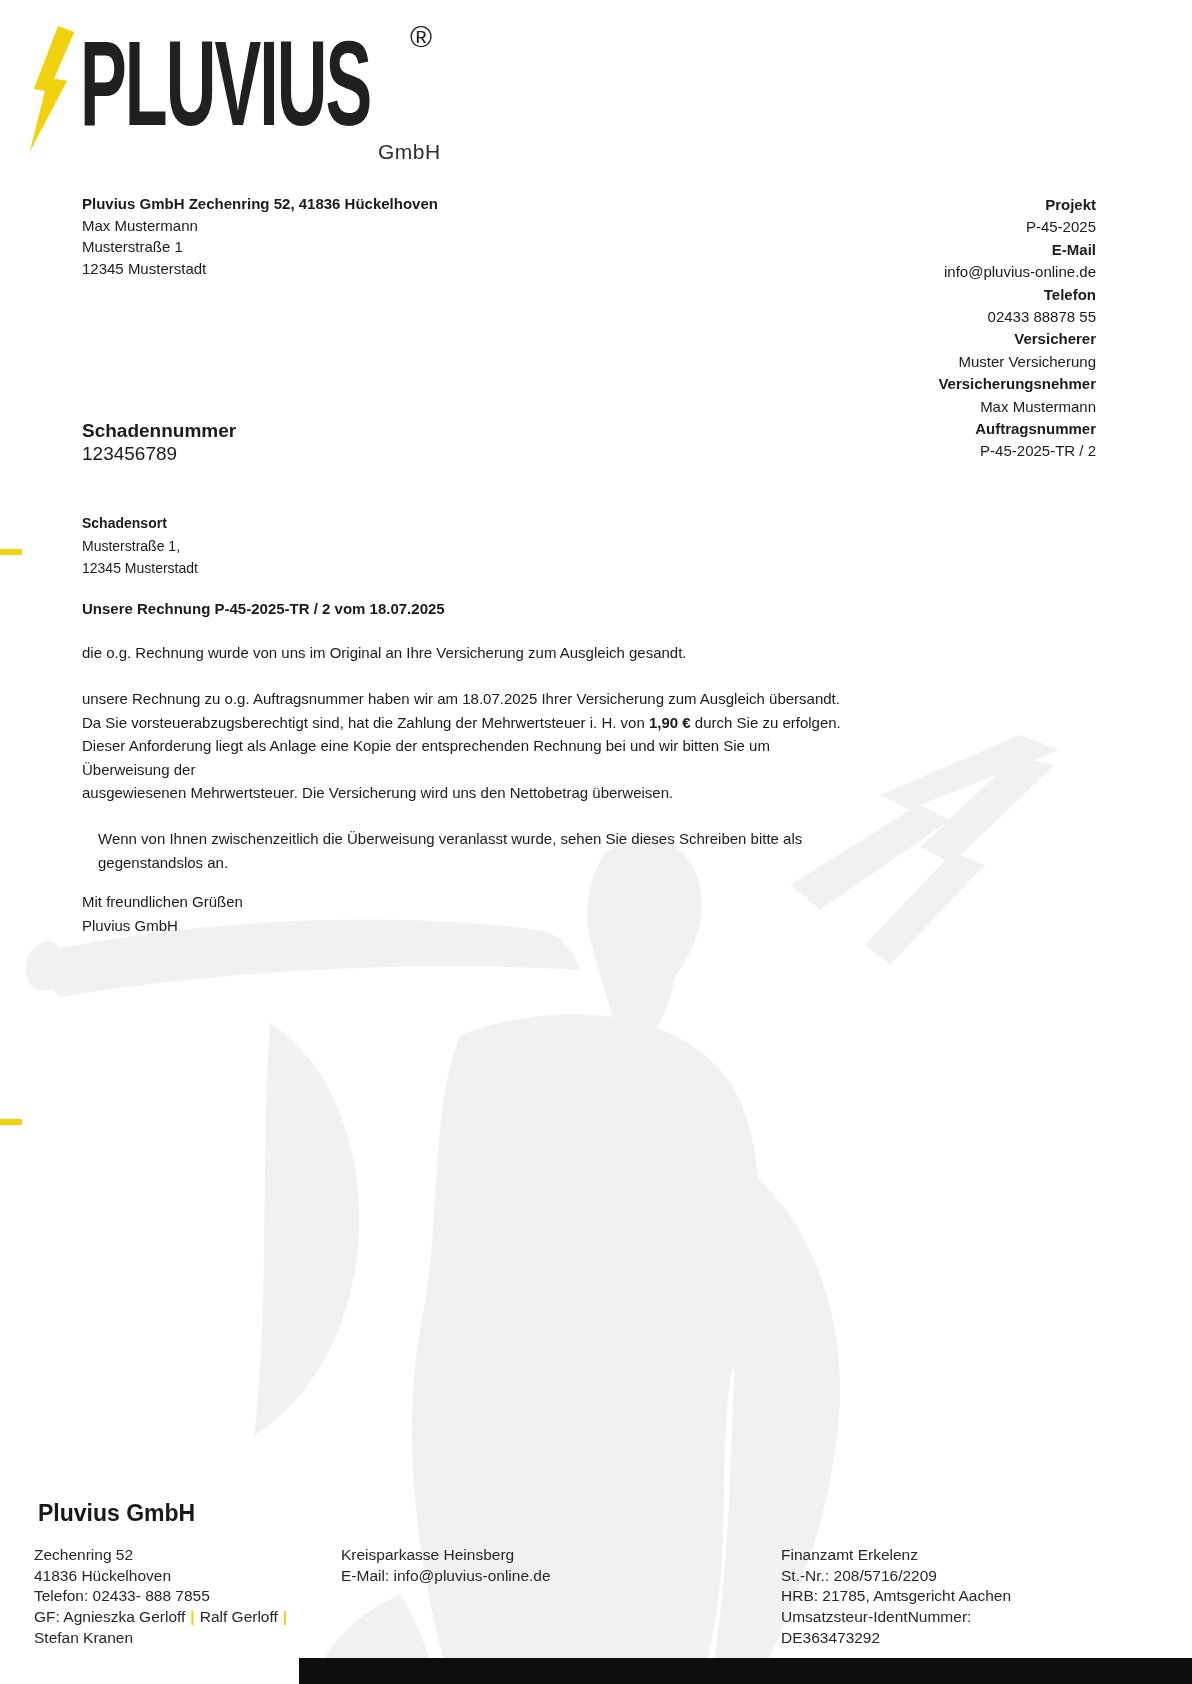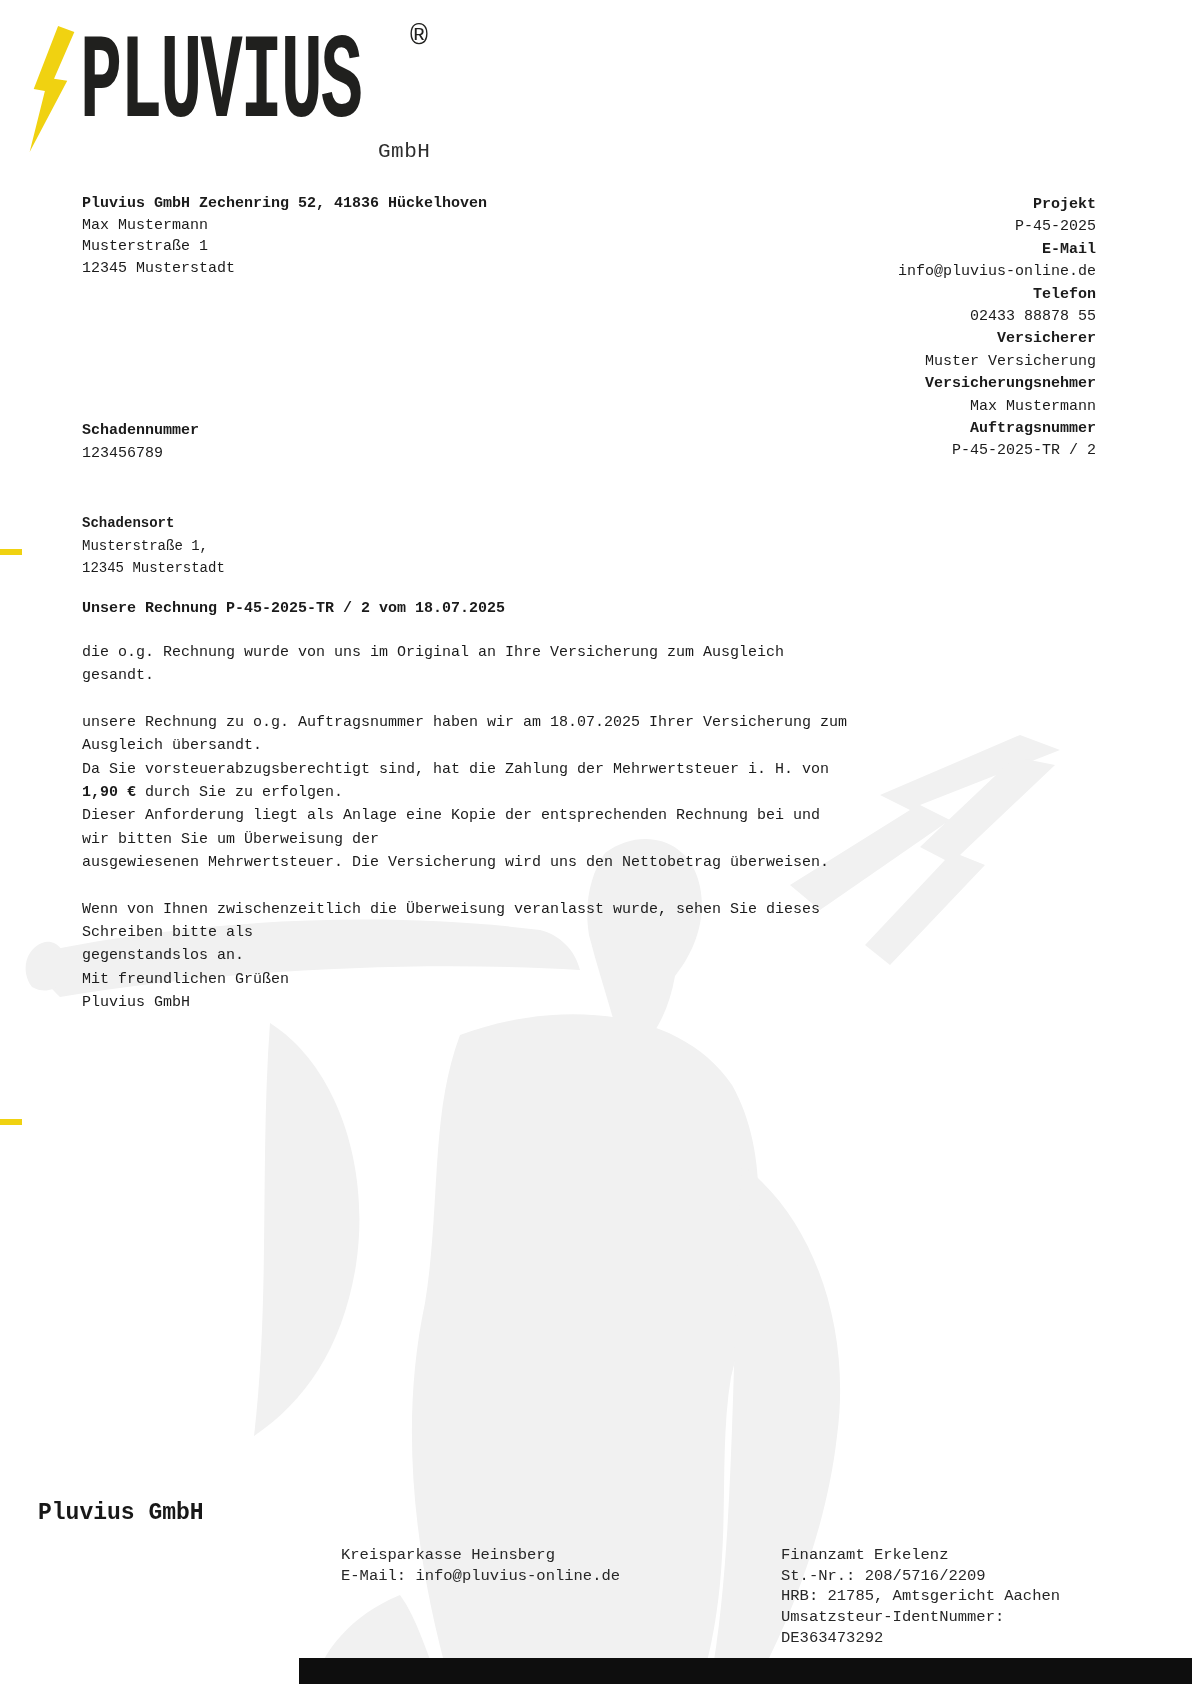--- a/index.html
+++ b/index.html
@@ -15,43 +15,43 @@
     letter-spacing:-4px;transform:scale(0.48,0.82);transform-origin:left top;color:#20201e;
     white-space:nowrap;
   }
   .logo-reg{position:absolute;left:388px;top:14px;font-size:30px;color:#20201e;font-weight:normal;}
   .logo-suffix{position:absolute;left:356px;top:134px;font-size:21px;color:#2e2e2e;letter-spacing:0.5px;}
   
   .addr-block{position:absolute;left:82px;top:193px;font-size:15px;line-height:21.6px;}
   .addr-sender{font-weight:bold;}
   .info-panel{position:absolute;right:96px;top:194px;text-align:right;font-size:15px;line-height:22.4px;}
   .info-label{font-weight:bold;}
-  .claim-number{position:absolute;left:82px;top:420px;font-size:15px;line-height:22.5px;}
+  .claim-number{position:absolute;left:82px;top:420px;font-size:19px;line-height:22.5px;}
   .claim-location{position:absolute;left:82px;top:512px;font-size:14px;line-height:22.5px;}
   .block-label{font-weight:bold;}
   
   .subject{position:absolute;left:82px;top:600px;font-size:15px;font-weight:bold;}
   .body-text{position:absolute;left:82px;top:641px;width:770px;font-size:15px;line-height:23.4px;}
   .body-par{margin:0 0 23px 0;white-space:pre-line;}
-  .no-gap{margin:0;}
+  .no-gap{margin:16px;}
   .amount{font-weight:bold;text-align:right;}
   
   .footer-heading{position:absolute;left:38px;top:1500px;font-size:23px;font-weight:bold;color:#181818;}
   .footer-col{position:absolute;top:1545px;font-size:15.5px;line-height:20.7px;color:#272727;}
   .fcol1{left:34px;width:300px;}
   .fcol2{left:341px;width:420px;}
   .fcol3{left:781px;width:380px;}
   .sep{color:var(--accent,#e3cf1c);margin:0 5px;font-weight:bold;}
   
   .bottom-bar{position:absolute;left:299px;right:0;bottom:0;height:26px;background:var(--bar,#0e0e0e);}
   .fold-mark{position:absolute;left:0;width:22px;height:6px;background:var(--accent,#f0d500);}
   .fold-1{top:549px;}
   .fold-2{top:1119px;}
   .watermark{position:absolute;left:20px;top:735px;width:1080px;height:949px;z-index:0;}
-  .layer{position:absolute;inset:0;z-index:1;font-family:Liberation Mono, monospace;}
+  .layer{position:absolute;inset:0;z-index:1;}
 </style>
 </head>
 <body>
 
 <div class="page">
 
   <svg class="watermark" viewBox="0 0 1080 949" preserveAspectRatio="none" aria-hidden="true">
     <g fill="var(--wm,#f1f1f1)">
       <path d="M1040,15 L900,70 L930,85 L800,175 L770,150 L890,75 L860,60 L1000,0 Z"></path>
       <path d="M1035,30 L940,120 L965,130 L870,230 L845,210 L925,125 L900,112 L995,22 Z"></path>
@@ -118,20 +118,27 @@
 Dieser Anforderung liegt als Anlage eine Kopie der entsprechenden Rechnung bei und wir bitten Sie um Überweisung der
 ausgewiesenen Mehrwertsteuer. Die Versicherung wird uns den Nettobetrag überweisen.</span></p>
       <p class="body-par no-gap">Wenn von Ihnen zwischenzeitlich die Überweisung veranlasst wurde, sehen Sie dieses Schreiben bitte als
 gegenstandslos an.</p>
       <div>Mit freundlichen Grüßen</div>
       <div>Pluvius GmbH</div>
     </div>
 
     <div class="footer-heading">Pluvius GmbH</div>
 
+    <div class="footer-col fcol1">
+      <div>Zechenring 52</div>
+      <div>41836 Hückelhoven</div>
+      <div>Telefon: 02433- 888 7855</div>
+      <div><span>GF: </span><span>Agnieszka Gerloff</span><span class="sep">|</span><span>Ralf Gerloff</span><span class="sep">|</span></div>
+      <div>Stefan Kranen</div>
+    </div>
 
     <div class="footer-col fcol2">
       <div>Kreisparkasse Heinsberg</div>
       <div>E-Mail: info@pluvius-online.de</div>
     </div>
 
     <div class="footer-col fcol3">
       <div>Finanzamt Erkelenz</div>
       <div>St.-Nr.: 208/5716/2209</div>
       <div>HRB: 21785, Amtsgericht Aachen</div>

